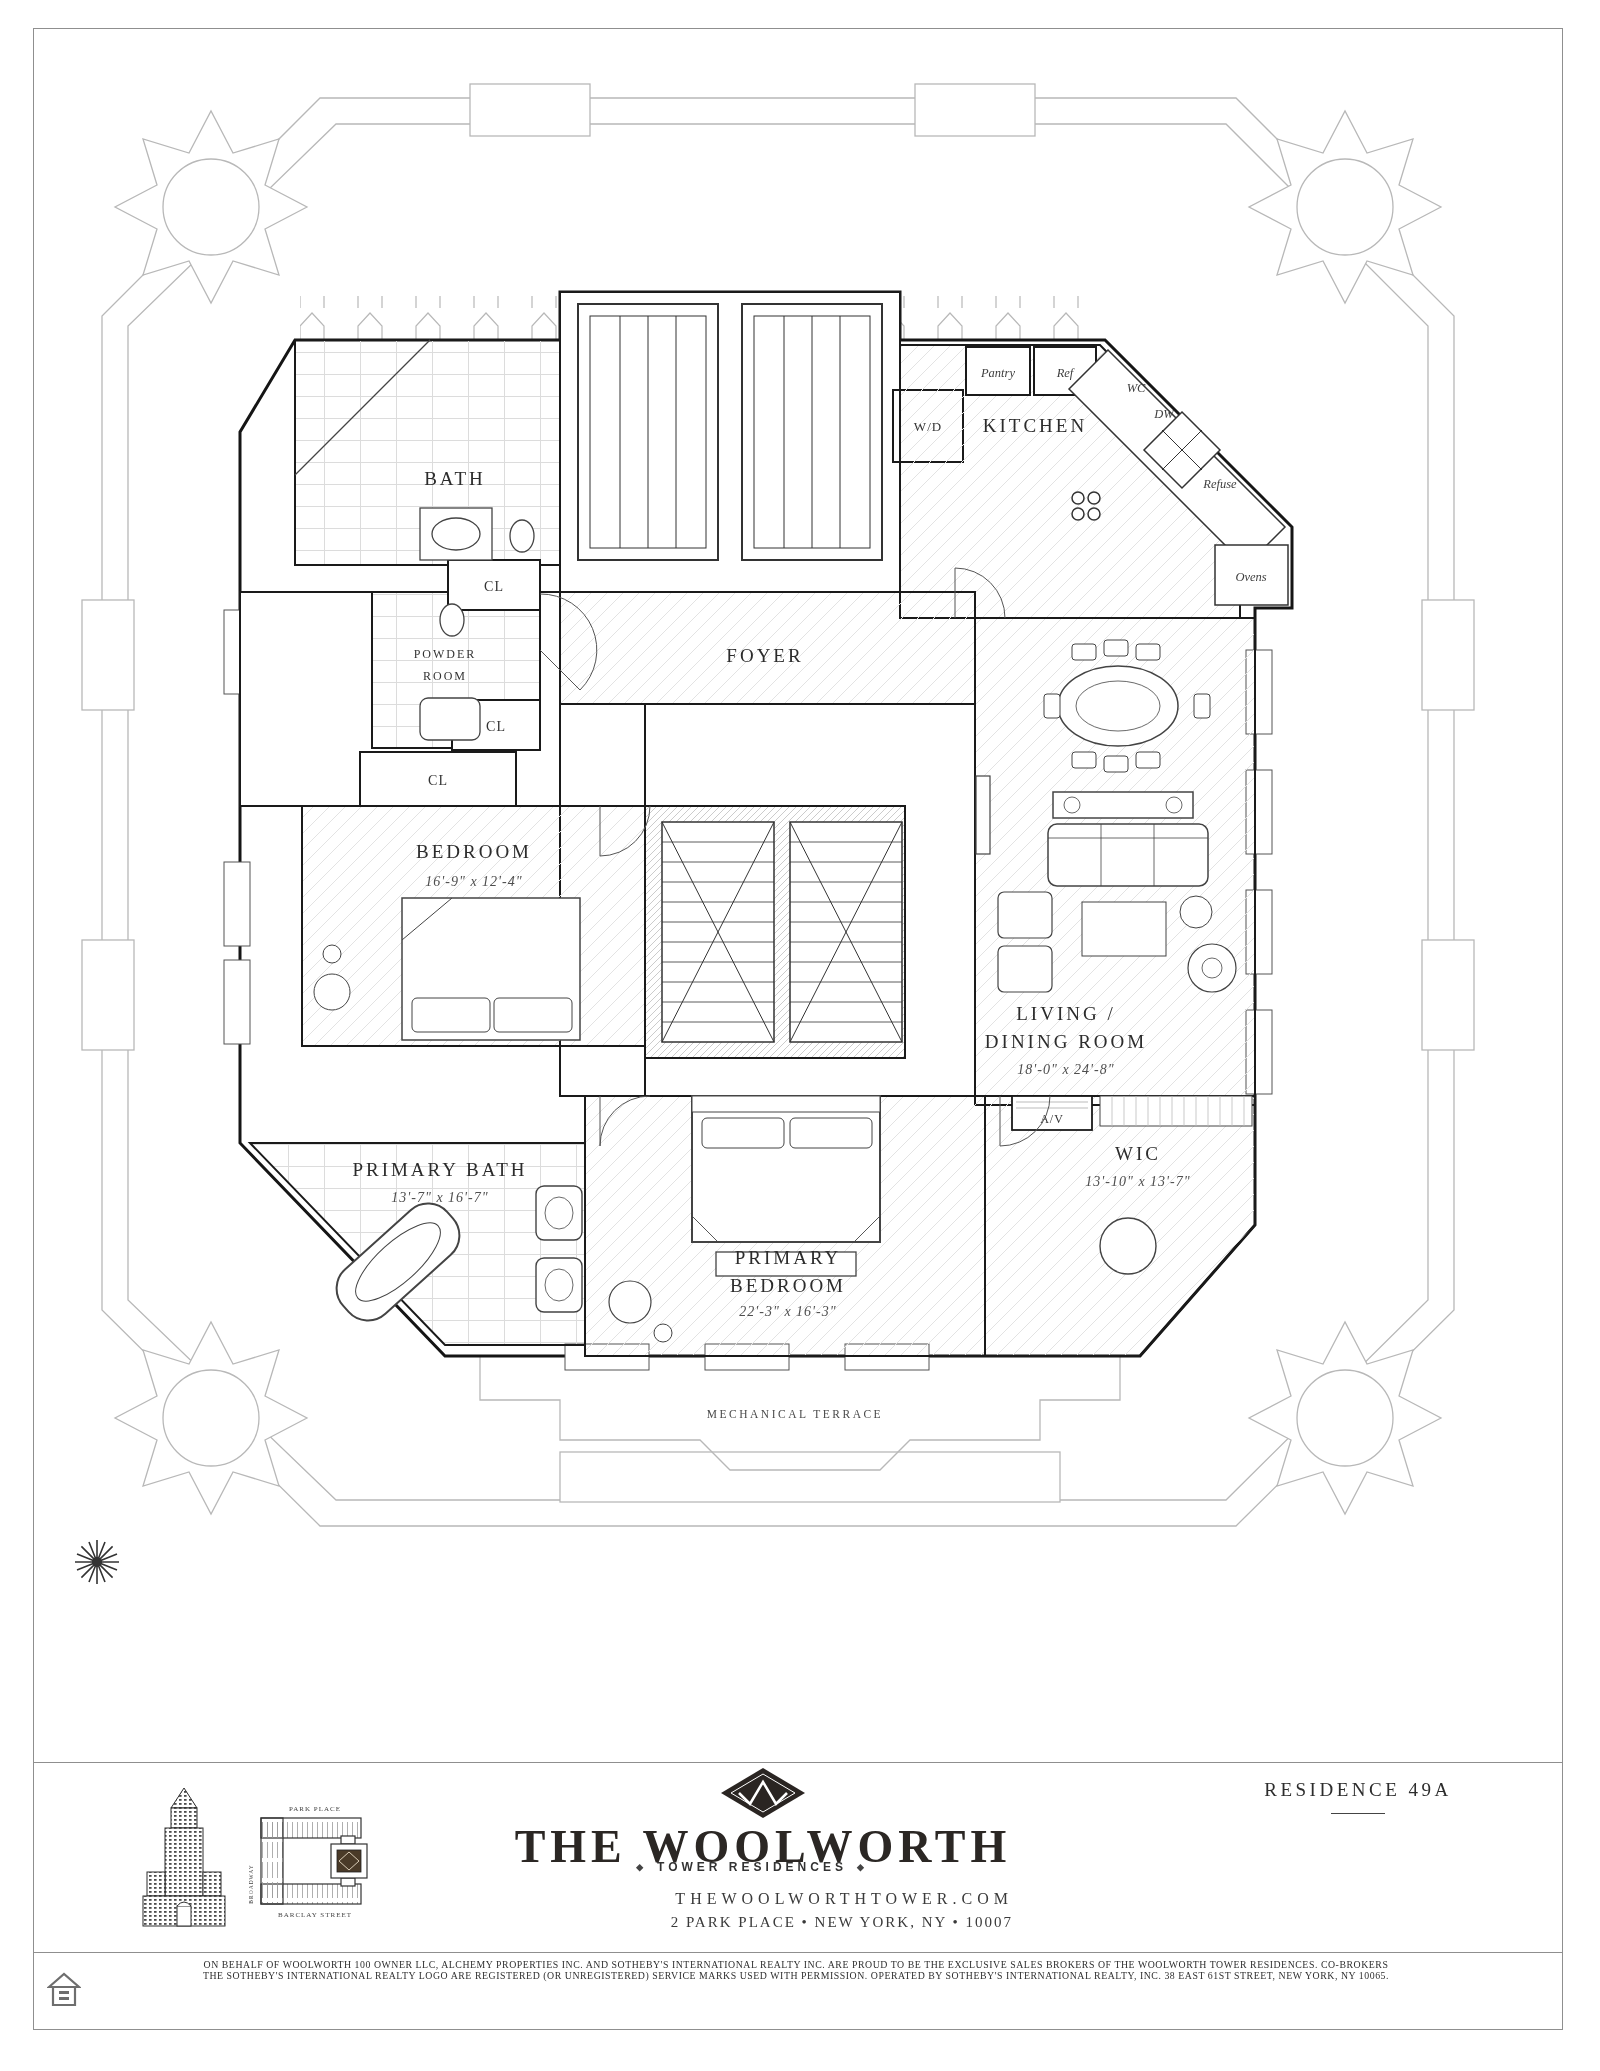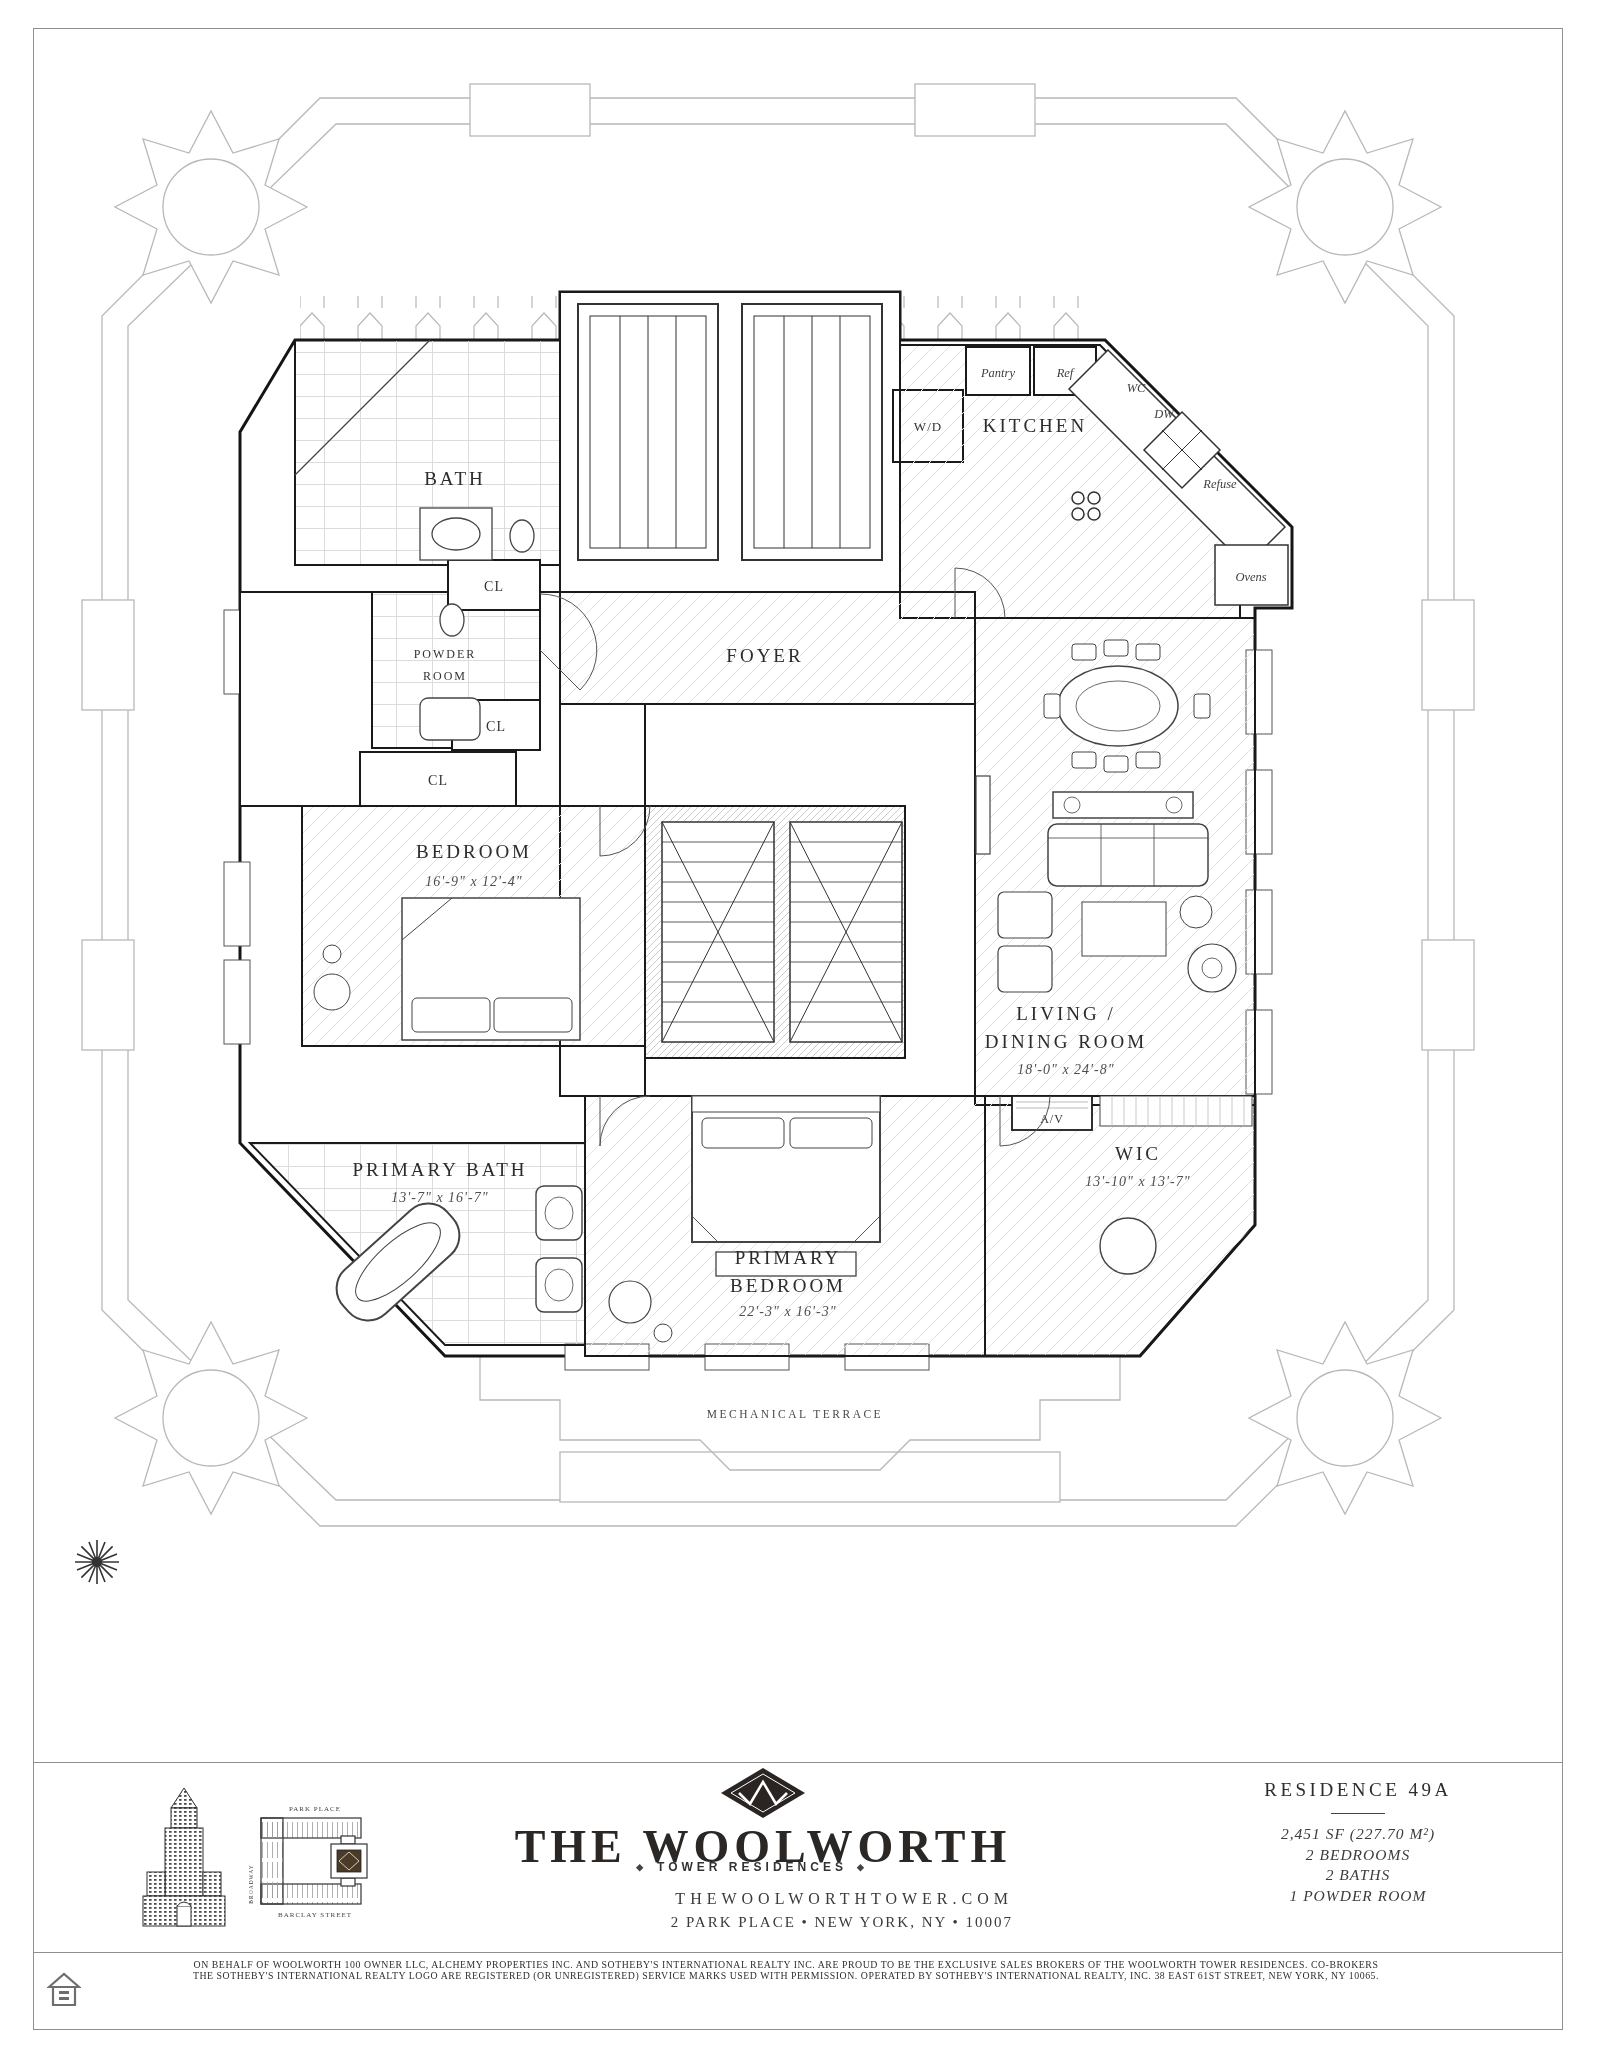--- a/index.html
+++ b/index.html
@@ -21,21 +21,21 @@
       font-family:"Liberation Sans",sans-serif;font-size:12px;font-weight:700;letter-spacing:4px;color:#333;}
   .brand-tag .orn{font-size:9px;position:relative;top:-1px;padding:0 10px;color:#444;}
   .brand-web{position:absolute;left:513px;top:1890px;width:500px;text-align:right;
       font-size:16px;letter-spacing:5px;color:#3a3a3a;}
   .brand-addr{position:absolute;left:513px;top:1914px;width:500px;text-align:right;
       font-size:15px;letter-spacing:2px;color:#3a3a3a;}
   .res{position:absolute;left:1198px;top:1779px;width:320px;text-align:center;}
   .res-title{font-size:19px;letter-spacing:3.5px;color:#2d2d2d;}
   .res-div{width:54px;border-top:1px solid #444;margin:12px auto 10px auto;}
   .res-stats{font-style:italic;font-size:15.5px;line-height:20.5px;letter-spacing:1px;color:#3c3c3c;}
-  .disc-wrap{position:absolute;left:80px;top:1959px;width:1412px;text-align:center;
+  .disc-wrap{position:absolute;left:90px;top:1959px;width:1412px;text-align:center;
       font-size:9.8px;line-height:11.3px;letter-spacing:0.55px;color:#2f2f2f;}
   .disc-wrap span{display:block;}
   .abs{position:absolute;}
 </style>
 </head>
 <body>
 
 <div class="sheet">
   <div class="frame"></div>
   <div class="hline" style="top:1762px"></div>
@@ -316,26 +316,20 @@
   </svg>
 
   <div class="brand-name">THE WOOLWORTH</div>
   <div class="brand-tag"><span class="orn">◆</span><span>TOWER RESIDENCES</span><span class="orn">◆</span></div>
   <div class="brand-web">THEWOOLWORTHTOWER.COM</div>
   <div class="brand-addr">2 PARK PLACE • NEW YORK, NY • 10007</div>
 
   <div class="res">
     <div class="res-title">RESIDENCE 49A</div>
     <div class="res-div"></div>
-    <div class="res-stats">
-      <div>2,451 SF (227.70 M²)</div>
-      <div>2 BEDROOMS</div>
-      <div>2 BATHS</div>
-      <div>1 POWDER ROOM</div>
-    </div>
   </div>
 
   <svg class="abs" style="left:47px;top:1971px" width="34" height="38" viewBox="0 0 34 38">
     <g stroke="#6e6e6e" stroke-width="2.2" fill="none">
       <polygon points="2,16 17,3 32,16"></polygon>
       <path d="M6,16 V34 H28 V16"></path>
     </g>
     <rect x="12" y="20" width="10" height="3" fill="#6e6e6e"></rect>
     <rect x="12" y="26" width="10" height="3" fill="#6e6e6e"></rect>
   </svg>

